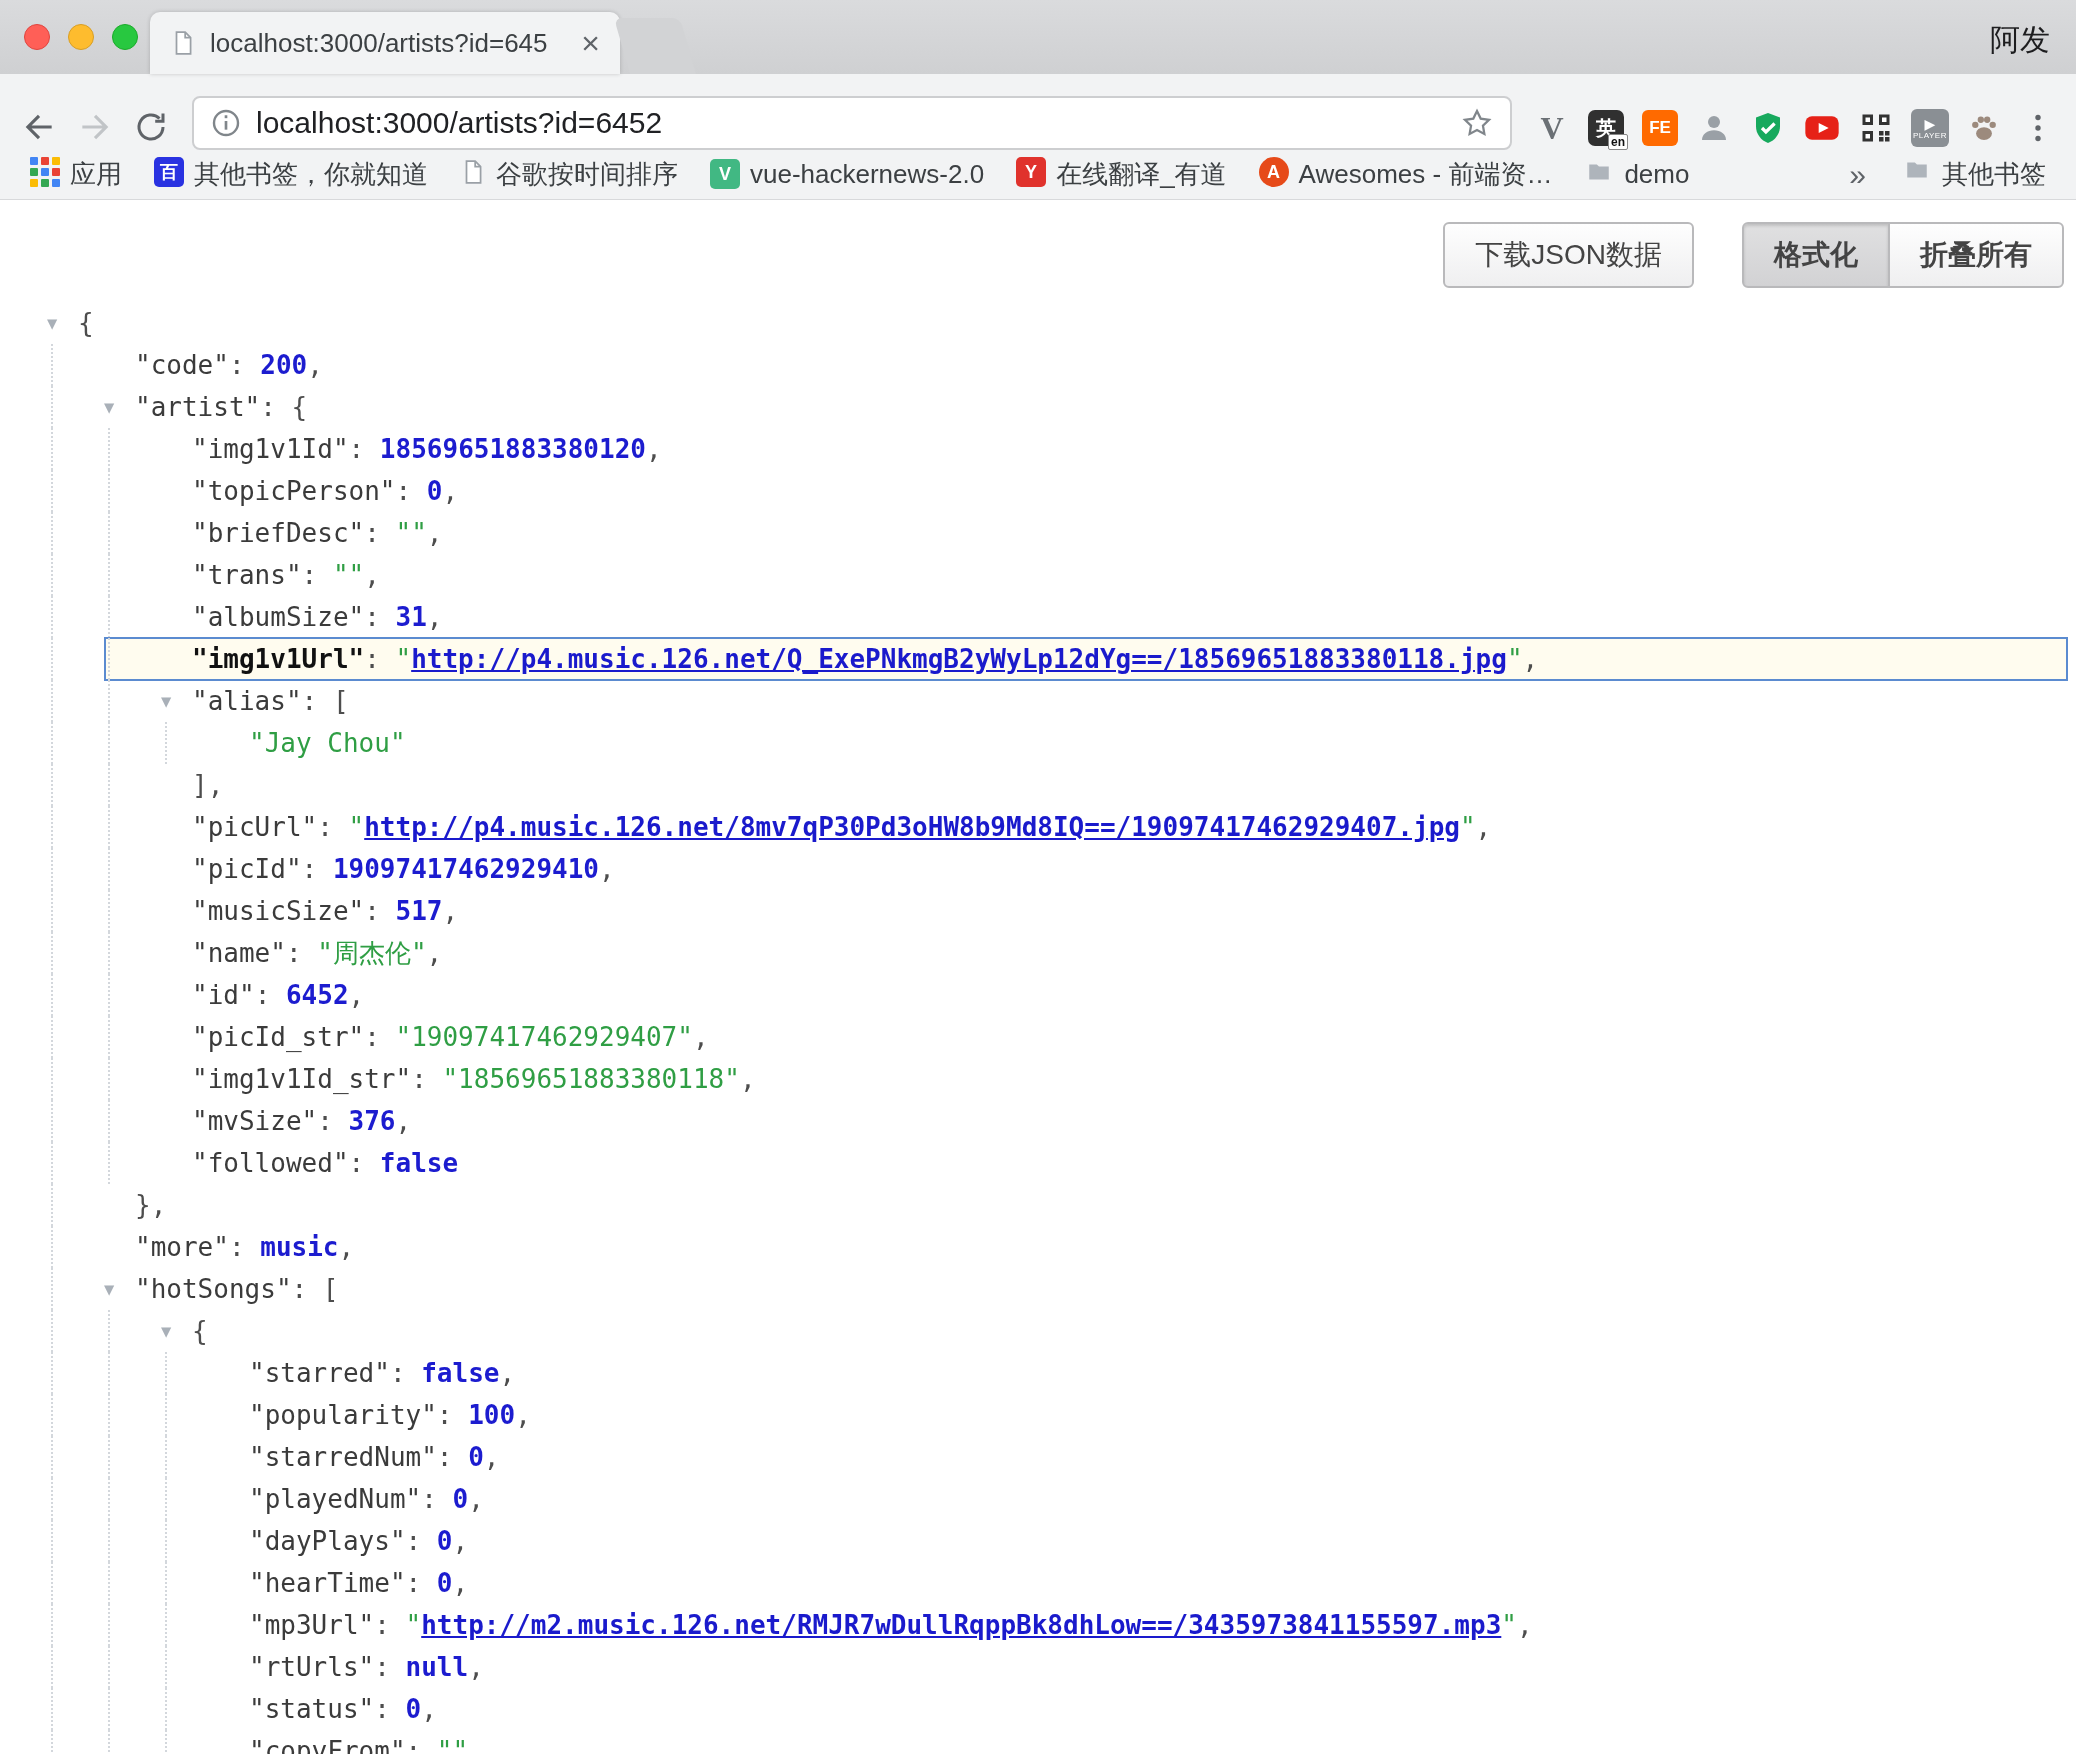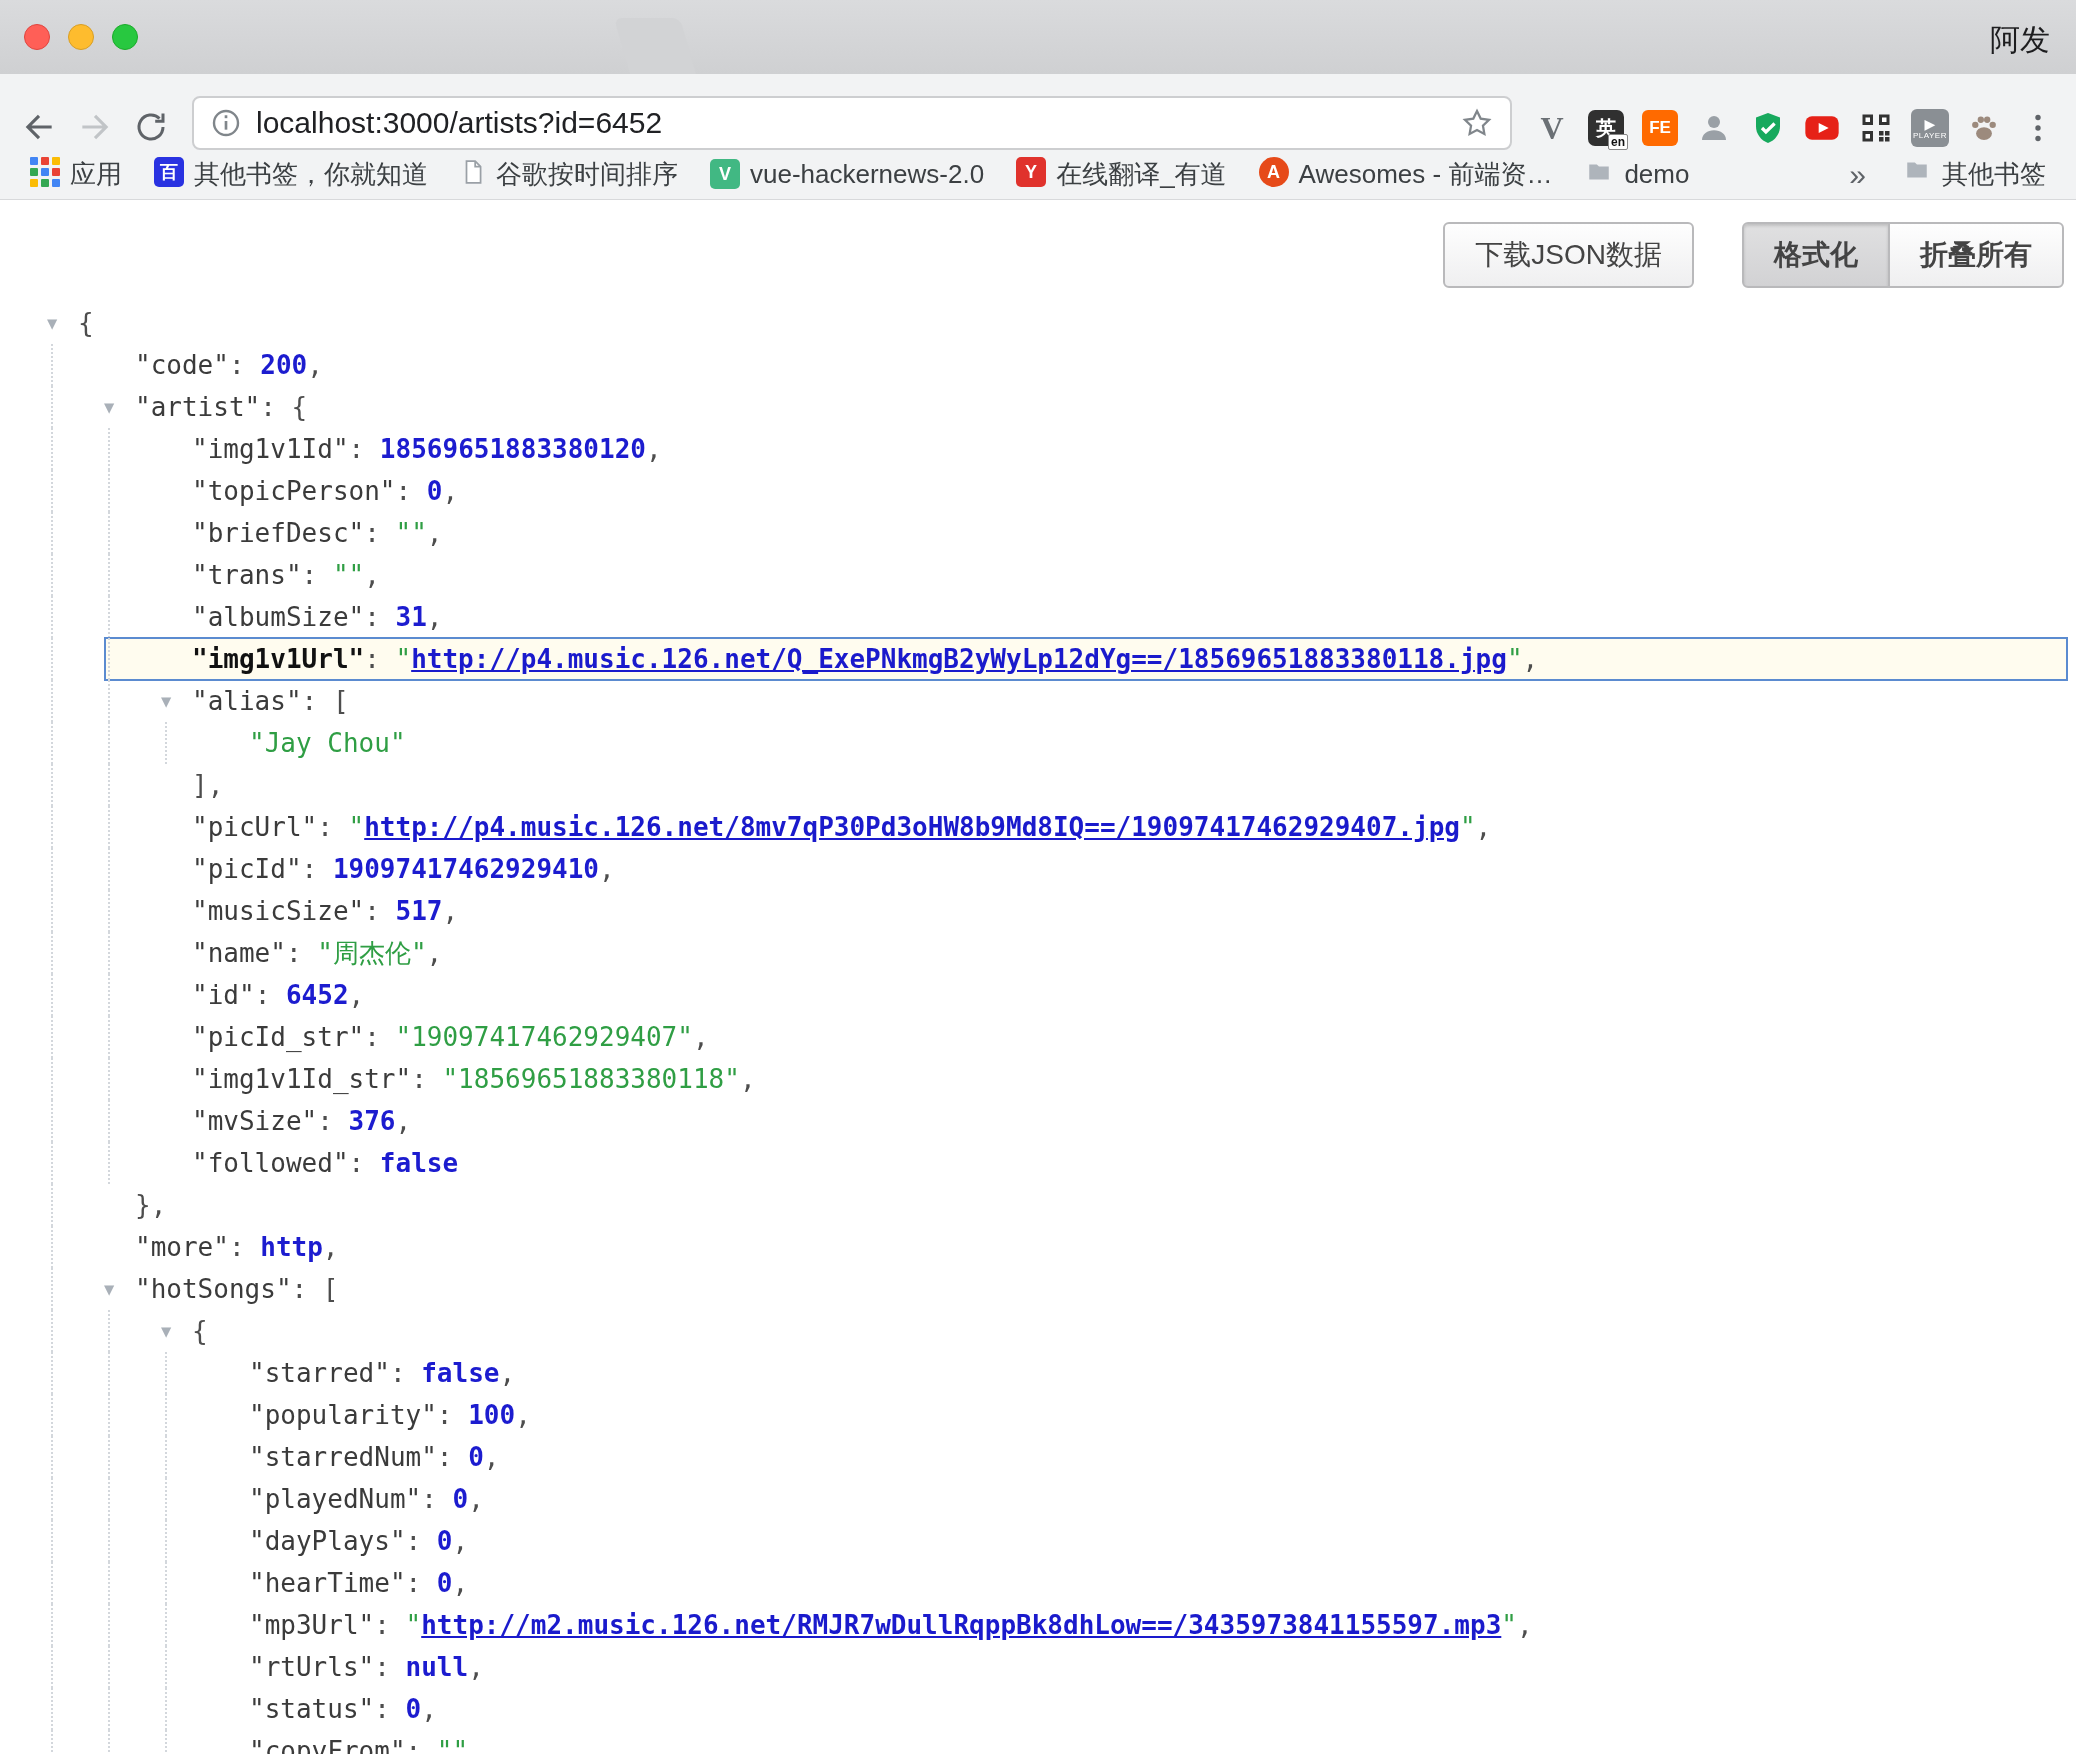--- a/index.html
+++ b/index.html
@@ -90,20 +90,28 @@
     background:#fffcef;border:2px solid #5b8bd0;}
 </style>
 </head>
 <body>
 
 <div class="tabstrip">
   <div class="traffic">
     <span class="tl-red"></span>
     <span class="tl-yellow"></span>
     <span class="tl-green"></span>
+  </div>
+  <div class="tab">
+    <svg class="doc-icon" viewBox="0 0 24 24">
+        <path d="M6 2h8l5 5v15H6z" fill="#fff" stroke="#9aa0a6" stroke-width="1.6"></path>
+        <path d="M14 2v5h5" fill="none" stroke="#9aa0a6" stroke-width="1.6"></path>
+      </svg>
+    <span class="tab-title">localhost:3000/artists?id=645</span>
+    <span class="tab-close">×</span>
   </div>
   <div class="tab-stub"></div>
   <span class="profile-name">阿发</span>
 </div>
 
 <div class="toolbar">
   <span class="nav-btn">
     <svg width="38" height="38" viewBox="0 0 24 24">
         <path d="M20 12H6M12 5l-7 7 7 7" fill="none" stroke="#5f6368" stroke-width="2"></path>
       </svg>
@@ -273,21 +281,21 @@
       <div class="jline" style="padding-left: 192px;"><span class="guide" style="left: 51px;"></span><span class="guide" style="left: 108px;"></span><span class="tk t-k">"picUrl"</span><span class="tk t-p">: </span><span class="tk t-s">"</span><span class="tk t-l">http://p4.music.126.net/8mv7qP30Pd3oHW8b9Md8IQ==/19097417462929407.jpg</span><span class="tk t-s">"</span><span class="tk t-p">,</span></div>
       <div class="jline" style="padding-left: 192px;"><span class="guide" style="left: 51px;"></span><span class="guide" style="left: 108px;"></span><span class="tk t-k">"picId"</span><span class="tk t-p">: </span><span class="tk t-n">19097417462929410</span><span class="tk t-p">,</span></div>
       <div class="jline" style="padding-left: 192px;"><span class="guide" style="left: 51px;"></span><span class="guide" style="left: 108px;"></span><span class="tk t-k">"musicSize"</span><span class="tk t-p">: </span><span class="tk t-n">517</span><span class="tk t-p">,</span></div>
       <div class="jline" style="padding-left: 192px;"><span class="guide" style="left: 51px;"></span><span class="guide" style="left: 108px;"></span><span class="tk t-k">"name"</span><span class="tk t-p">: </span><span class="tk t-s">"周杰伦"</span><span class="tk t-p">,</span></div>
       <div class="jline" style="padding-left: 192px;"><span class="guide" style="left: 51px;"></span><span class="guide" style="left: 108px;"></span><span class="tk t-k">"id"</span><span class="tk t-p">: </span><span class="tk t-n">6452</span><span class="tk t-p">,</span></div>
       <div class="jline" style="padding-left: 192px;"><span class="guide" style="left: 51px;"></span><span class="guide" style="left: 108px;"></span><span class="tk t-k">"picId_str"</span><span class="tk t-p">: </span><span class="tk t-s">"19097417462929407"</span><span class="tk t-p">,</span></div>
       <div class="jline" style="padding-left: 192px;"><span class="guide" style="left: 51px;"></span><span class="guide" style="left: 108px;"></span><span class="tk t-k">"img1v1Id_str"</span><span class="tk t-p">: </span><span class="tk t-s">"18569651883380118"</span><span class="tk t-p">,</span></div>
       <div class="jline" style="padding-left: 192px;"><span class="guide" style="left: 51px;"></span><span class="guide" style="left: 108px;"></span><span class="tk t-k">"mvSize"</span><span class="tk t-p">: </span><span class="tk t-n">376</span><span class="tk t-p">,</span></div>
       <div class="jline" style="padding-left: 192px;"><span class="guide" style="left: 51px;"></span><span class="guide" style="left: 108px;"></span><span class="tk t-k">"followed"</span><span class="tk t-p">: </span><span class="tk t-n">false</span></div>
       <div class="jline" style="padding-left: 135px;"><span class="guide" style="left: 51px;"></span><span class="tk t-p">},</span></div>
-      <div class="jline" style="padding-left: 135px;"><span class="guide" style="left: 51px;"></span><span class="tk t-k">"more"</span><span class="tk t-p">: </span><span class="tk t-n">http</span><span class="tk t-p">,</span></div>
+      <div class="jline" style="padding-left: 135px;"><span class="guide" style="left: 51px;"></span><span class="tk t-k">"more"</span><span class="tk t-p">: </span><span class="tk t-n">music</span><span class="tk t-p">,</span></div>
       <div class="jline" style="padding-left: 135px;"><span class="guide" style="left: 51px;"></span><span class="tri" style="left: 97px;">▼</span><span class="tk t-k">"hotSongs"</span><span class="tk t-p">: </span><span class="tk t-p">[</span></div>
       <div class="jline" style="padding-left: 192px;"><span class="guide" style="left: 51px;"></span><span class="guide" style="left: 108px;"></span><span class="tri" style="left: 154px;">▼</span><span class="tk t-p">{</span></div>
       <div class="jline" style="padding-left: 249px;"><span class="guide" style="left: 51px;"></span><span class="guide" style="left: 108px;"></span><span class="guide" style="left: 165px;"></span><span class="tk t-k">"starred"</span><span class="tk t-p">: </span><span class="tk t-n">false</span><span class="tk t-p">,</span></div>
       <div class="jline" style="padding-left: 249px;"><span class="guide" style="left: 51px;"></span><span class="guide" style="left: 108px;"></span><span class="guide" style="left: 165px;"></span><span class="tk t-k">"popularity"</span><span class="tk t-p">: </span><span class="tk t-n">100</span><span class="tk t-p">,</span></div>
       <div class="jline" style="padding-left: 249px;"><span class="guide" style="left: 51px;"></span><span class="guide" style="left: 108px;"></span><span class="guide" style="left: 165px;"></span><span class="tk t-k">"starredNum"</span><span class="tk t-p">: </span><span class="tk t-n">0</span><span class="tk t-p">,</span></div>
       <div class="jline" style="padding-left: 249px;"><span class="guide" style="left: 51px;"></span><span class="guide" style="left: 108px;"></span><span class="guide" style="left: 165px;"></span><span class="tk t-k">"playedNum"</span><span class="tk t-p">: </span><span class="tk t-n">0</span><span class="tk t-p">,</span></div>
       <div class="jline" style="padding-left: 249px;"><span class="guide" style="left: 51px;"></span><span class="guide" style="left: 108px;"></span><span class="guide" style="left: 165px;"></span><span class="tk t-k">"dayPlays"</span><span class="tk t-p">: </span><span class="tk t-n">0</span><span class="tk t-p">,</span></div>
       <div class="jline" style="padding-left: 249px;"><span class="guide" style="left: 51px;"></span><span class="guide" style="left: 108px;"></span><span class="guide" style="left: 165px;"></span><span class="tk t-k">"hearTime"</span><span class="tk t-p">: </span><span class="tk t-n">0</span><span class="tk t-p">,</span></div>
       <div class="jline" style="padding-left: 249px;"><span class="guide" style="left: 51px;"></span><span class="guide" style="left: 108px;"></span><span class="guide" style="left: 165px;"></span><span class="tk t-k">"mp3Url"</span><span class="tk t-p">: </span><span class="tk t-s">"</span><span class="tk t-l">http://m2.music.126.net/RMJR7wDullRqppBk8dhLow==/3435973841155597.mp3</span><span class="tk t-s">"</span><span class="tk t-p">,</span></div>
       <div class="jline" style="padding-left: 249px;"><span class="guide" style="left: 51px;"></span><span class="guide" style="left: 108px;"></span><span class="guide" style="left: 165px;"></span><span class="tk t-k">"rtUrls"</span><span class="tk t-p">: </span><span class="tk t-n">null</span><span class="tk t-p">,</span></div>

